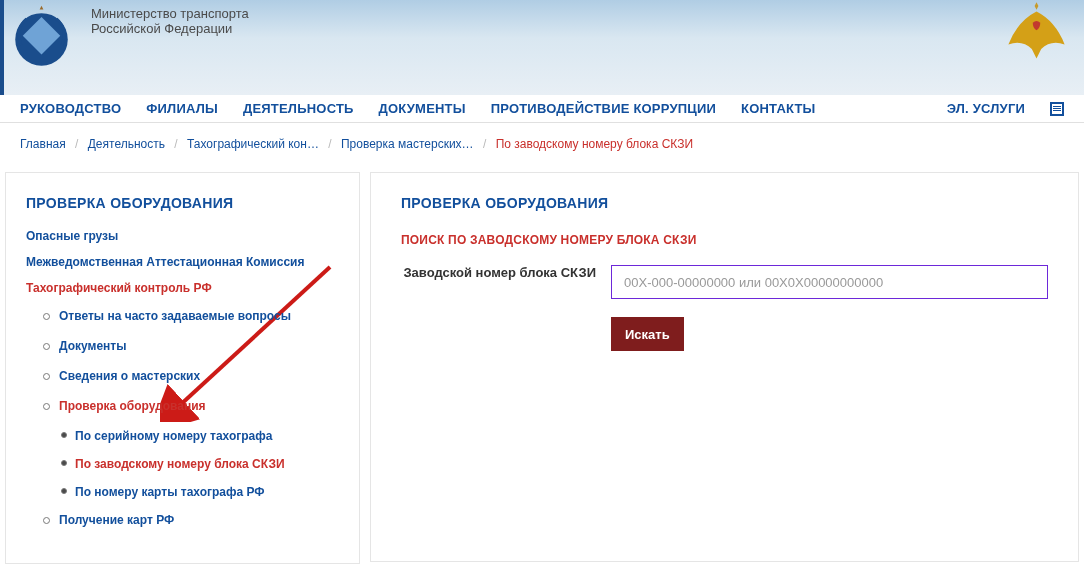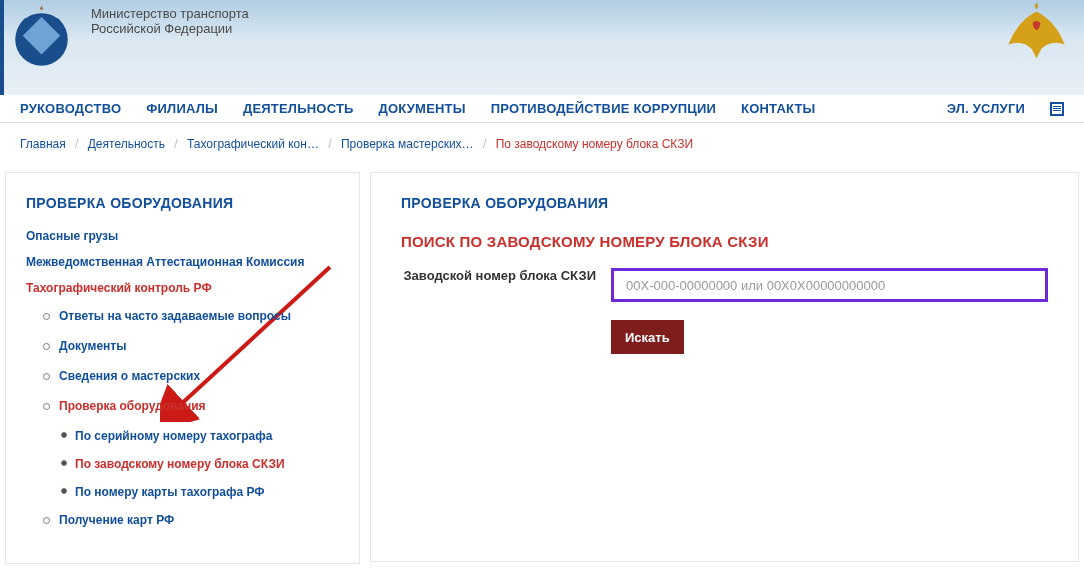--- a/index.html
+++ b/index.html
@@ -151,21 +151,21 @@
     min-height: 390px;
   }
   .content-title {
     font-size: 14px;
     font-weight: bold;
     color: #124f9c;
     margin-bottom: 22px;
     letter-spacing: 0.3px;
   }
   .content-subtitle {
-    font-size: 15px;
+    font-size: 12px;
     font-weight: bold;
     color: #c9302c;
     margin-bottom: 18px;
     letter-spacing: 0.2px;
   }
   .form-row {
     display: flex;
     align-items: flex-start;
     margin-bottom: 18px;
   }
@@ -173,21 +173,21 @@
     width: 210px;
     text-align: right;
     padding-right: 15px;
     font-size: 13px;
     font-weight: bold;
     color: #333;
   }
   .form-input {
     flex: 1;
     height: 34px;
-    border: 3px solid #6d28d9;
+    border: 1px solid #6d28d9;
     padding: 0 12px;
     font-size: 13px;
     color: #333;
   }
   .form-input::placeholder { color: #999; }
   .btn-row { padding-left: 210px; }
   .btn-search {
     background: #7f1d1d;
     color: #fff;
     border: none;

